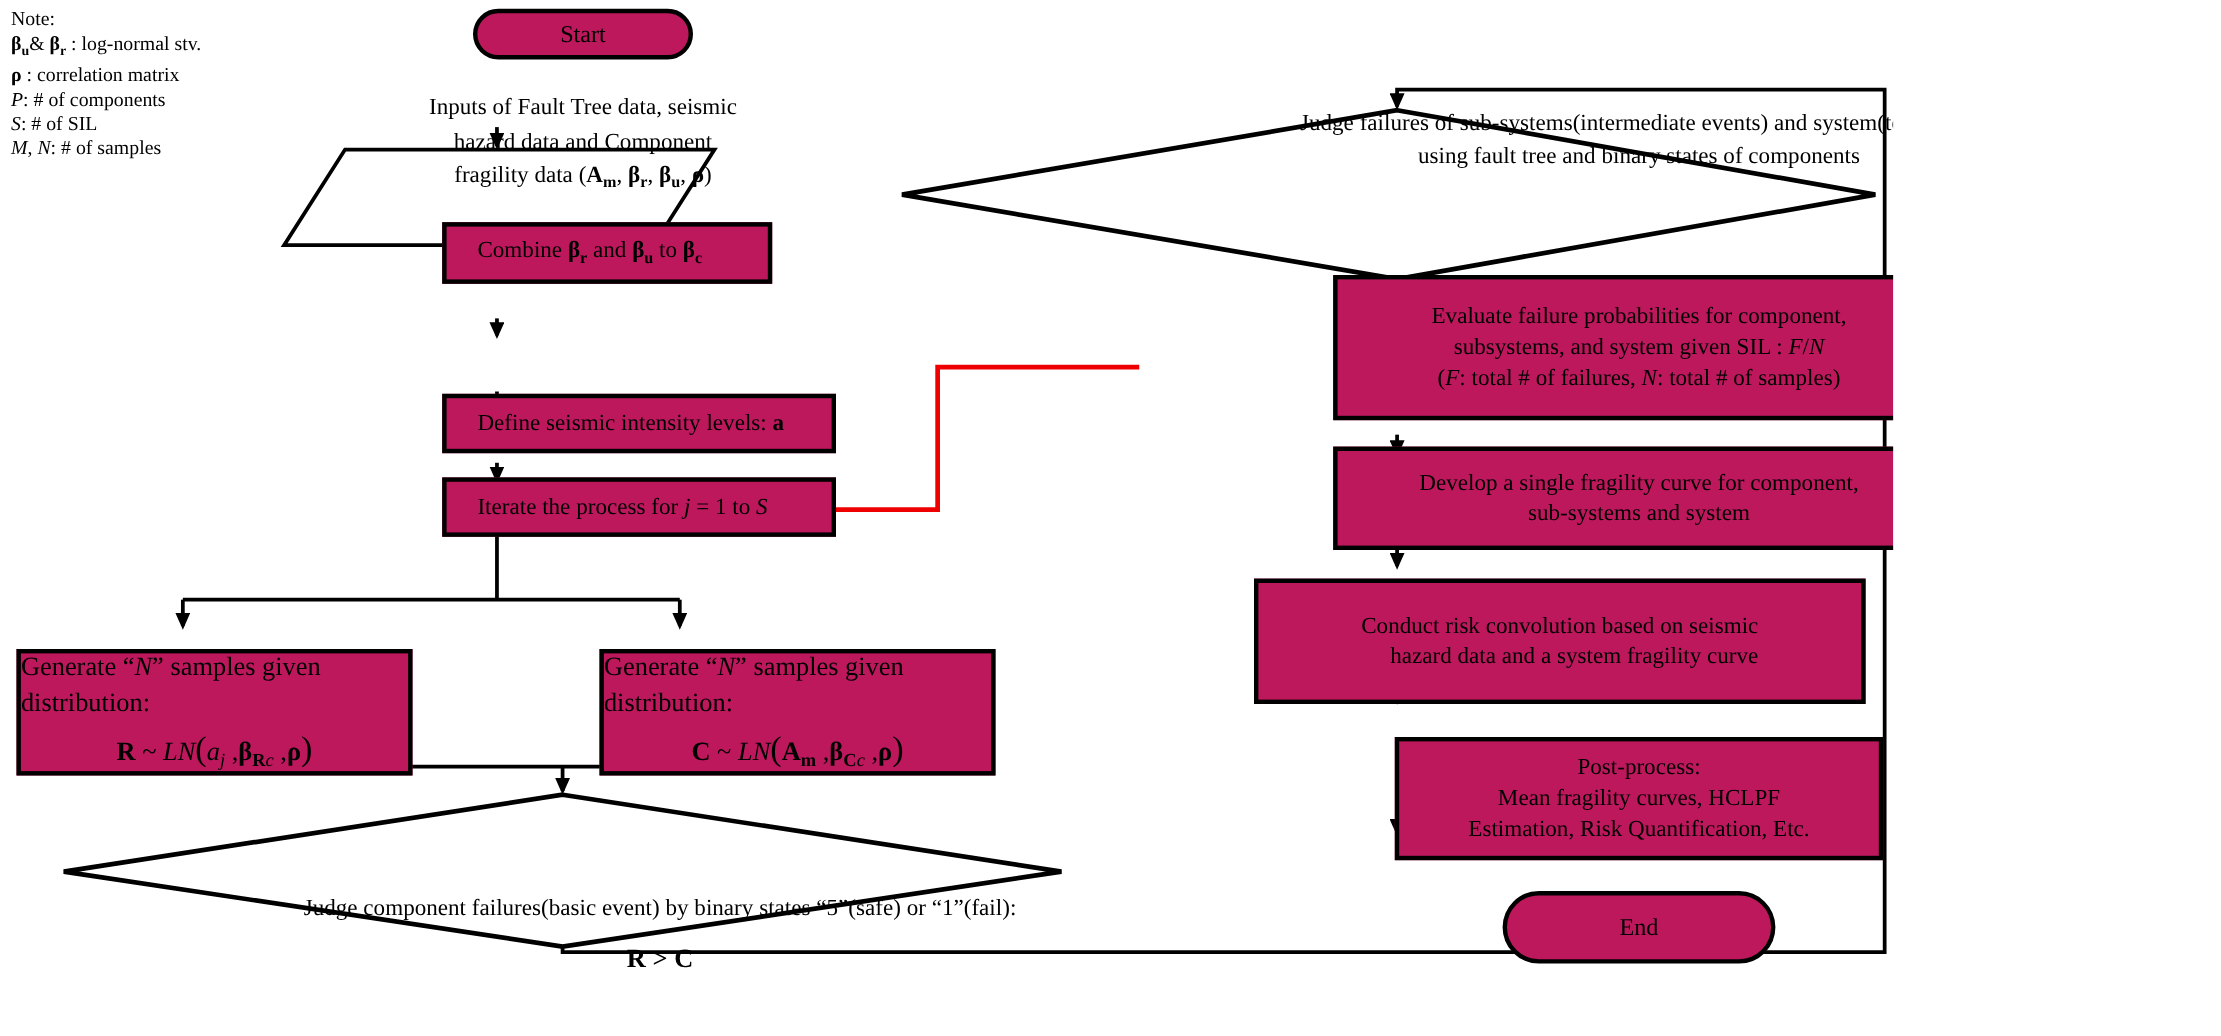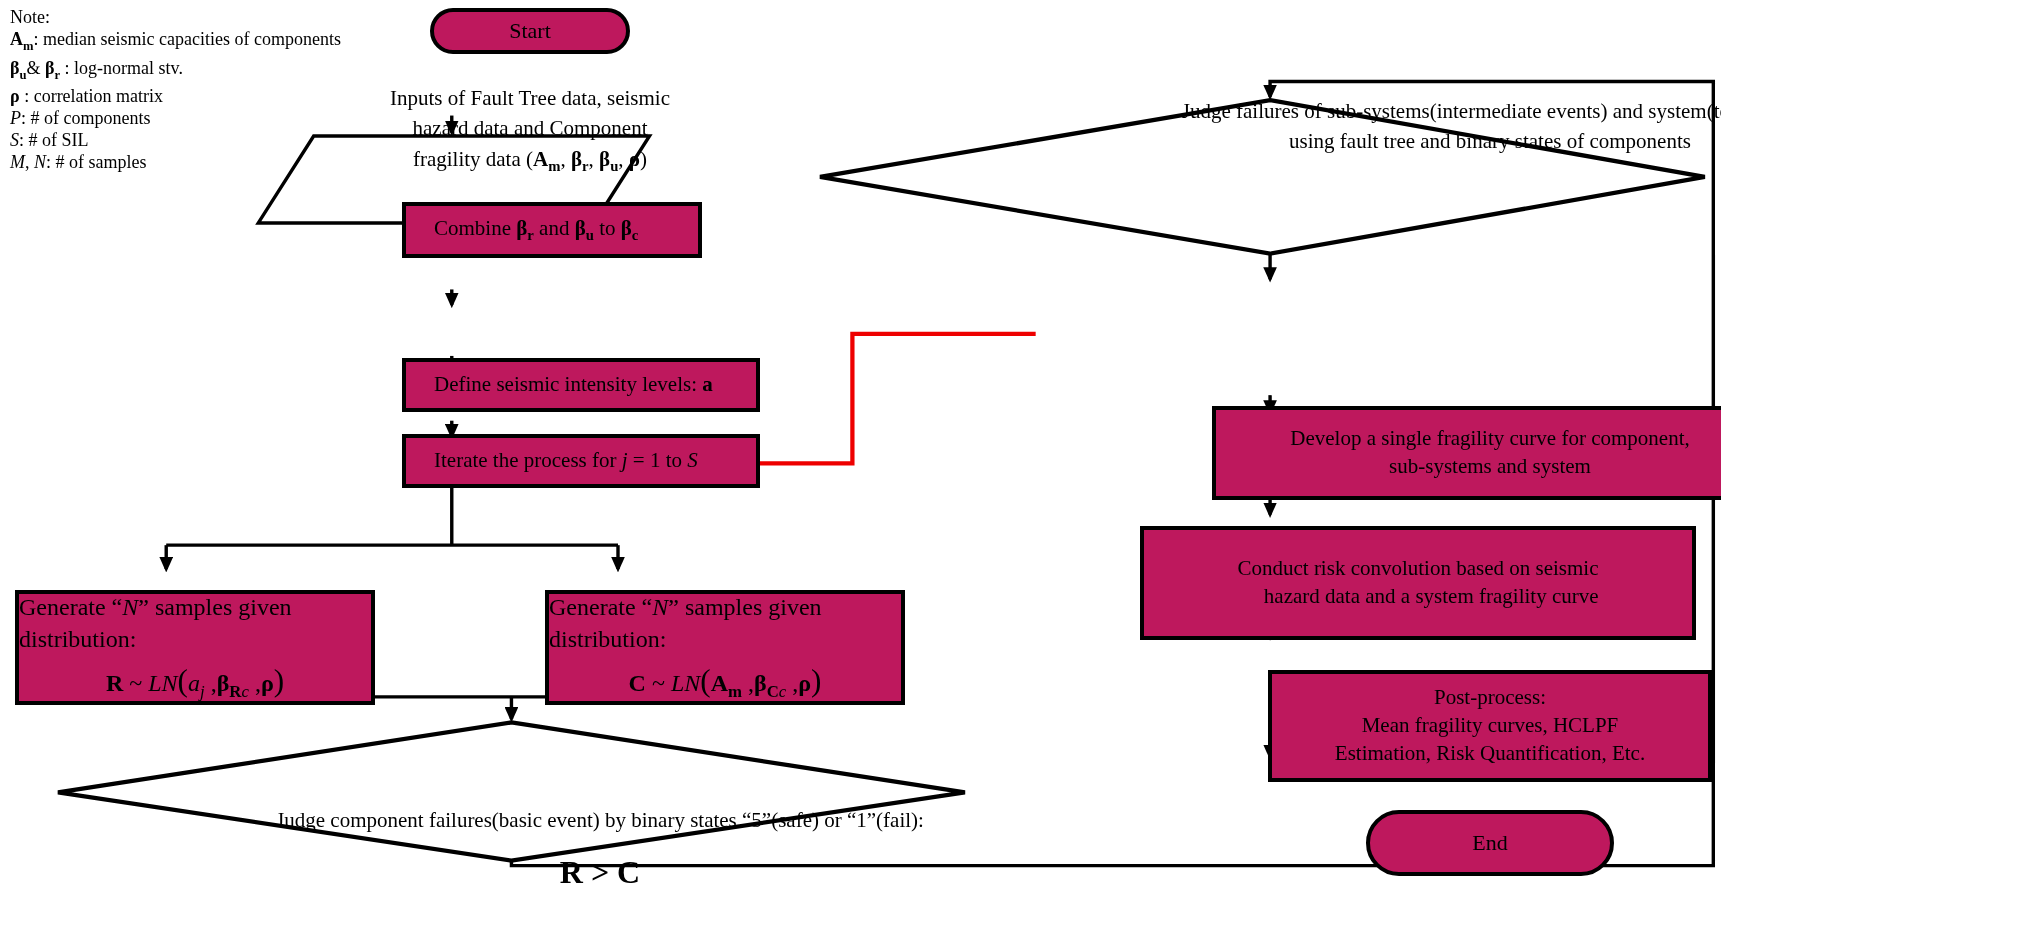--- a/index.html
+++ b/index.html
@@ -10,21 +10,21 @@
        display:flex;flex-direction:column;justify-content:center;font-size:21px;line-height:1.32;}
   .box.center{align-items:center;text-align:center;}
   .box.left{padding-left:28px;padding-right:8px;}
   .oval{border-radius:33px;align-items:center;font-size:22px;}
   .floating{position:absolute;z-index:2;display:flex;flex-direction:column;justify-content:center;
             align-items:center;text-align:center;font-size:21px;line-height:1.45;}
   .note{position:absolute;left:10px;top:6px;z-index:2;font-size:18px;line-height:22px;}
   .formula{font-size:24px;margin-top:4px;text-align:center;}
   .gline1{font-size:24px;padding-left:0;}
   .bigp{font-size:130%;font-weight:normal;}
-  .rgc{font-size:32px;font-weight:bold;margin-top:14px;}
+  .rgc{font-size:24px;font-weight:bold;margin-top:14px;}
   sub{font-size:70%;}
 </style>
 </head>
 <body>
 
 <div id="canvas">
 
   <svg id="wires" viewBox="0 0 2019 942">
     <defs>
       <marker id="ab" markerUnits="userSpaceOnUse" markerWidth="18" markerHeight="16" refX="14" refY="8" orient="auto">
@@ -59,21 +59,20 @@
       <line x1="1490" y1="500" x2="1490" y2="522" marker-end="url(#ab)"></line>
       <line x1="1490" y1="640" x2="1490" y2="666" marker-end="url(#ab)"></line>
       <line x1="1490" y1="782" x2="1490" y2="806" marker-end="url(#ab)"></line>
     </g>
 
     <polyline points="1215,310 1000,310 1000,462 766,462" fill="none" stroke-width="5" marker-end="url(#ar)" stroke="#ee0000"></polyline>
   </svg>
 
   <div class="note">
     <div>Note:</div>
-    <div><b>A<sub>m</sub></b>: median seismic capacities of components</div>
     <div><b>β<sub>u</sub></b>&amp; <b>β<sub>r</sub></b> : log-normal stv.</div>
     <div><b>ρ</b> : correlation matrix</div>
     <div><i>P</i>: # of components</div>
     <div><i>S</i>: # of SIL</div>
     <div><i>M</i>, <i>N</i>: # of samples</div>
   </div>
 
   <div class="box oval center" style="left:430px;top:8px;width:200px;height:46px;">
     <span>Start</span>
   </div>
@@ -107,20 +106,23 @@
 
   <div class="floating" style="left:70px;top:800px;width:1060px;height:100px;">
     <span>Judge component failures(basic event) by binary states “5”(safe) or “1”(fail):</span>
     <span class="rgc"><b>R</b> &gt; <b>C</b></span>
   </div>
 
   <div class="floating" style="left:1020px;top:92px;width:940px;height:68px;">
     <span>Judge failures of sub-systems(intermediate events) and system(top event)<br>using fault tree and binary states of components</span>
   </div>
 
+  <div class="box center" style="left:1212px;top:250px;width:556px;height:132px;">
+    <span>Evaluate failure probabilities for component,<br>subsystems, and system given SIL : <i>F</i>/<i>N</i><br>(<i>F</i>: total # of failures, <i>N</i>: total # of samples)</span>
+  </div>
 
   <div class="box center" style="left:1212px;top:406px;width:556px;height:94px;">
     <span>Develop a single fragility curve for component,<br>sub-systems and system</span>
   </div>
 
   <div class="box center" style="left:1140px;top:526px;width:556px;height:114px;text-align:right;">
     <span>Conduct risk convolution based on seismic<br>hazard data and a system fragility curve</span>
   </div>
 
   <div class="box center" style="left:1268px;top:670px;width:444px;height:112px;">

